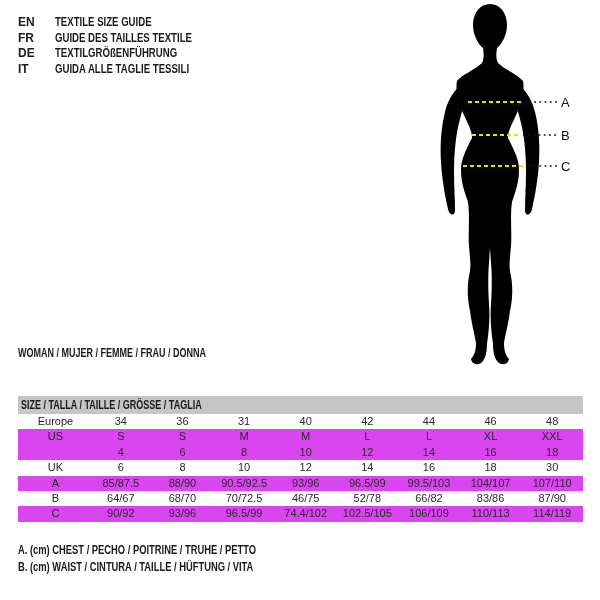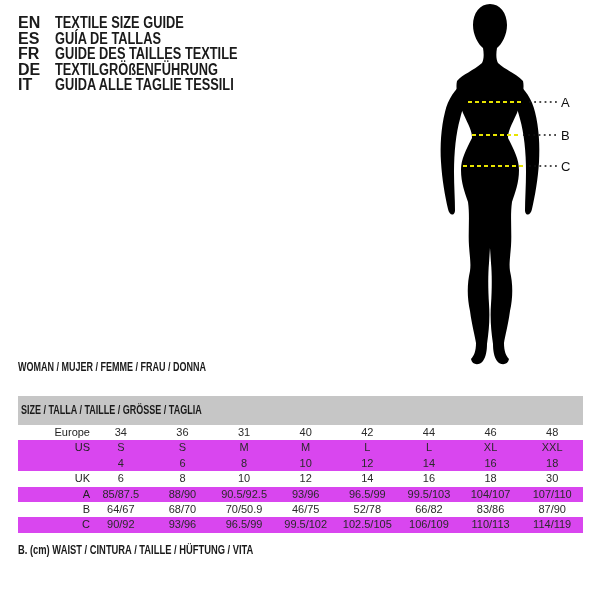--- a/index.html
+++ b/index.html
@@ -4,59 +4,56 @@
 <style>
   html,body{margin:0;padding:0;background:#fff;}
   .page{position:relative;width:600px;height:600px;background:#ffffff;
         font-family:"Liberation Sans",sans-serif;color:#1a1a1a;overflow:hidden;}
 
   
   .cond{display:inline-block;transform:scaleX(.80);transform-origin:0 50%;white-space:nowrap;}
 
   
   .lang{position:absolute;left:18px;top:15px;}
-  .lang-row{height:15.6px;line-height:15.6px;font-weight:700;font-size:16px;}
+  .lang-row{height:15.6px;line-height:15.6px;font-weight:700;font-size:12px;}
   .lang-code{display:inline-block;width:37px;vertical-align:top;}
   .lang-label{vertical-align:top;}
 
   
   .figure{position:absolute;left:410px;top:0;width:180px;height:372px;}
 
   
-  .woman-title{position:absolute;left:18px;top:360px;font-size:12px;font-weight:700;}
+  .woman-title{position:absolute;left:18px;top:346px;font-size:12px;font-weight:700;}
   .woman-title .cond{transform:scaleX(.75);}
 
   
   .size-table{position:absolute;left:18px;top:396px;width:565px;border-collapse:collapse;
               font-size:11px;table-layout:fixed;}
-  .size-table th{background:#c6c6c6;height:29px;line-height:13px;text-align:left;
+  .size-table th{background:#c6c6c6;height:18px;line-height:13px;text-align:left;
                  font-size:12px;font-weight:700;padding:0 0 0 3px;text-decoration:underline;}
   .size-table th .cond{transform:scaleX(.75);}
   .size-table td{height:15.4px;line-height:15.4px;padding:0;text-align:center;
                  font-weight:400;color:#2a2a2a;}
-  .size-table td.rowlabel{text-align:right;padding-left:3px;color:#222;}
+  .size-table td.rowlabel{text-align:center;padding-left:3px;color:#222;}
   .size-table col.c-label{width:72px;}
   .size-table tr.shade{background:#d946ef;}
 
   
   .legend{position:absolute;left:18px;top:542px;}
   .legend-line{height:17px;line-height:17px;font-size:12px;font-weight:700;}
   .legend-line .cond{transform:scaleX(.78);}
 </style>
 </head>
 <body>
 
 <div class="page">
 
   <div class="lang">
     <div class="lang-row">
       <span class="lang-code">EN</span><span class="lang-label cond">TEXTILE SIZE GUIDE</span>
-    </div>
-    <div class="lang-row">
-      <span class="lang-code">ES</span><span class="lang-label cond">GUÍA DE TALLAS</span>
     </div>
     <div class="lang-row">
       <span class="lang-code">FR</span><span class="lang-label cond">GUIDE DES TAILLES TEXTILE</span>
     </div>
     <div class="lang-row">
       <span class="lang-code">DE</span><span class="lang-label cond">TEXTILGRÖßENFÜHRUNG</span>
     </div>
     <div class="lang-row">
       <span class="lang-code">IT</span><span class="lang-label cond">GUIDA ALLE TAGLIE TESSILI</span>
     </div>
@@ -185,40 +182,43 @@
         <td>93/96</td>
         <td>96.5/99</td>
         <td>99.5/103</td>
         <td>104/107</td>
         <td>107/110</td>
       </tr>
       <tr>
         <td class="rowlabel">B</td>
         <td>64/67</td>
         <td>68/70</td>
-        <td>70/50.9</td>
+        <td>70/72.5</td>
         <td>46/75</td>
         <td>52/78</td>
         <td>66/82</td>
         <td>83/86</td>
         <td>87/90</td>
       </tr>
       <tr class="shade">
         <td class="rowlabel">C</td>
         <td>90/92</td>
         <td>93/96</td>
         <td>96.5/99</td>
-        <td>99.5/102</td>
+        <td>74.4/102</td>
         <td>102.5/105</td>
         <td>106/109</td>
         <td>110/113</td>
         <td>114/119</td>
       </tr>
     </tbody>
   </table>
 
   <div class="legend">
     <div class="legend-line">
+      <span class="cond">A. (cm) CHEST / PECHO / POITRINE / TRUHE / PETTO</span>
+    </div>
+    <div class="legend-line">
       <span class="cond">B. (cm) WAIST / CINTURA / TAILLE / HÜFTUNG / VITA</span>
     </div>
   </div>
 
 </div>
 
 </body></html>

